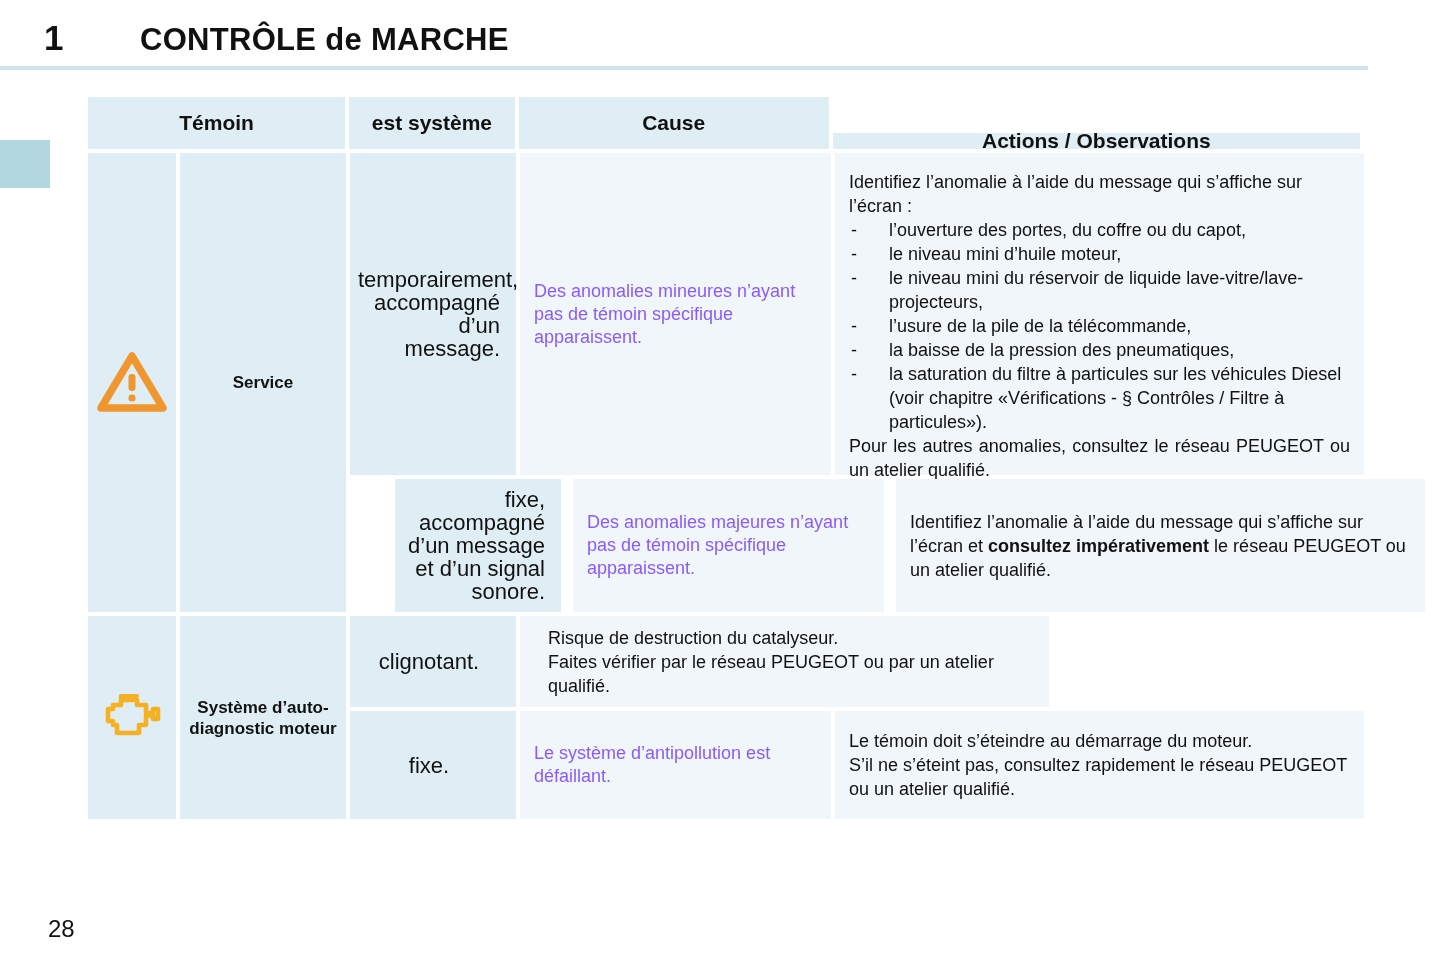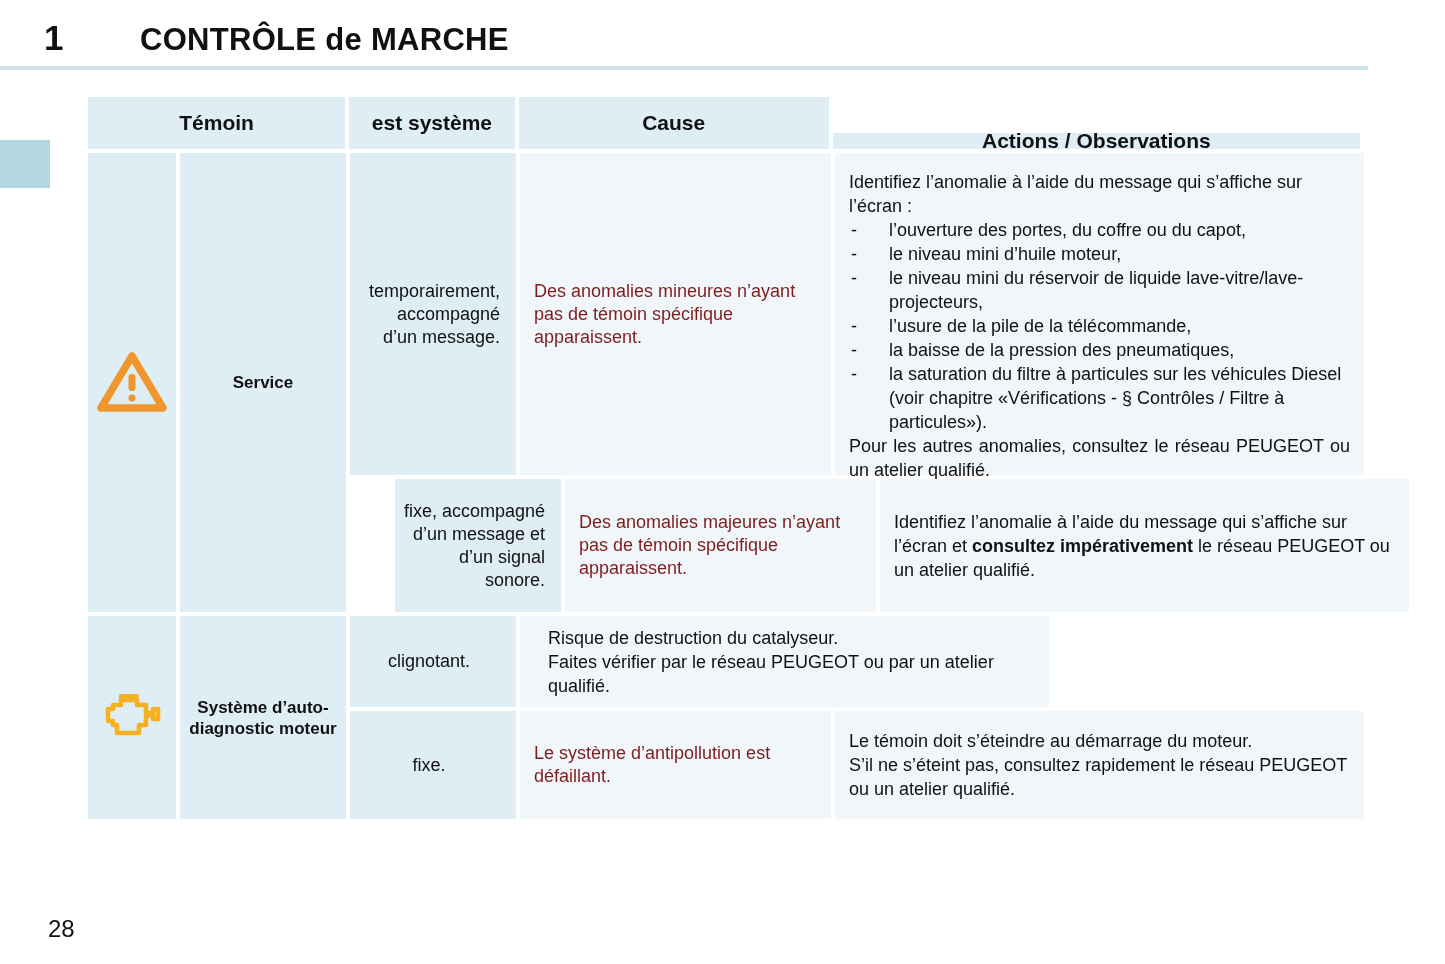--- a/index.html
+++ b/index.html
@@ -121,40 +121,40 @@
   .temoin-label {
     font-size: 17px;
     font-weight: bold;
     text-align: center;
     line-height: 21px;
     color: #111111;
     padding: 0 6px;
   }
 
   .allume-text {
-    font-size: 18px;
+    font-size: 22px;
     line-height: 23px;
     text-align: right;
     color: #111111;
     padding: 0 16px 0 8px;
     align-self: center;
     width: 100%;
     box-sizing: border-box;
   }
   .allume-inner {
     display: flex;
     align-items: center;
     justify-content: center;
     height: 100%;
   }
 
   .cause-text {
     font-size: 18px;
     line-height: 23px;
-    color: #7f1d1d;
+    color: #8b5cf6;
     padding: 0 10px 0 14px;
   }
   .cause-inner {
     display: flex;
     align-items: center;
     height: 100%;
   }
 
   .act-body {
     font-size: 18px;
@@ -282,21 +282,21 @@
                 <li>
                   <span class="dash">-</span>
                   <span>la saturation du filtre à particules sur les véhicules Diesel (voir chapitre «Vérifications - § Contrôles / Filtre à particules»).</span>
                 </li>
               </ul>
               <p class="act-p act-justify">Pour les autres anomalies, consultez le réseau PEUGEOT ou un atelier qualifié.</p>
             </div>
           </div>
         </div>
 
-        <div style="display:flex; gap:4px; height:133px;padding-left:45px;">
+        <div style="display:flex; gap:12px; height:133px;padding-left:45px;">
           <div class="cell cell-blue col-allume">
             <div class="allume-inner">
               <div class="allume-text">fixe, accompagné d’un message et d’un signal sonore.</div>
             </div>
           </div>
           <div class="cell cell-pale col-cause">
             <div class="cause-inner">
               <div class="cause-text">Des anomalies majeures n’ayant pas de témoin spécifique apparaissent.</div>
             </div>
           </div>

